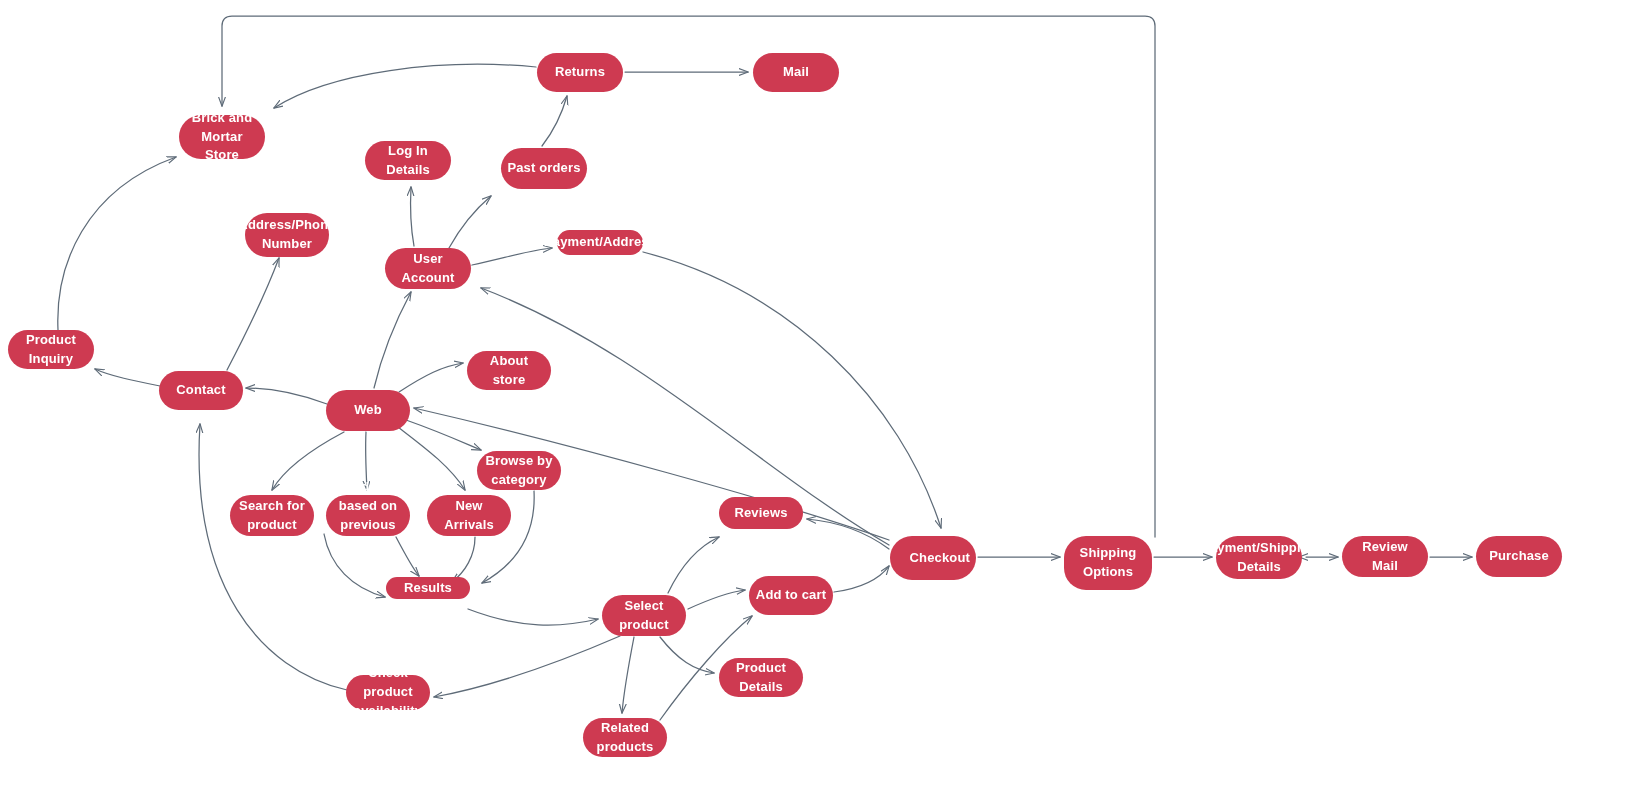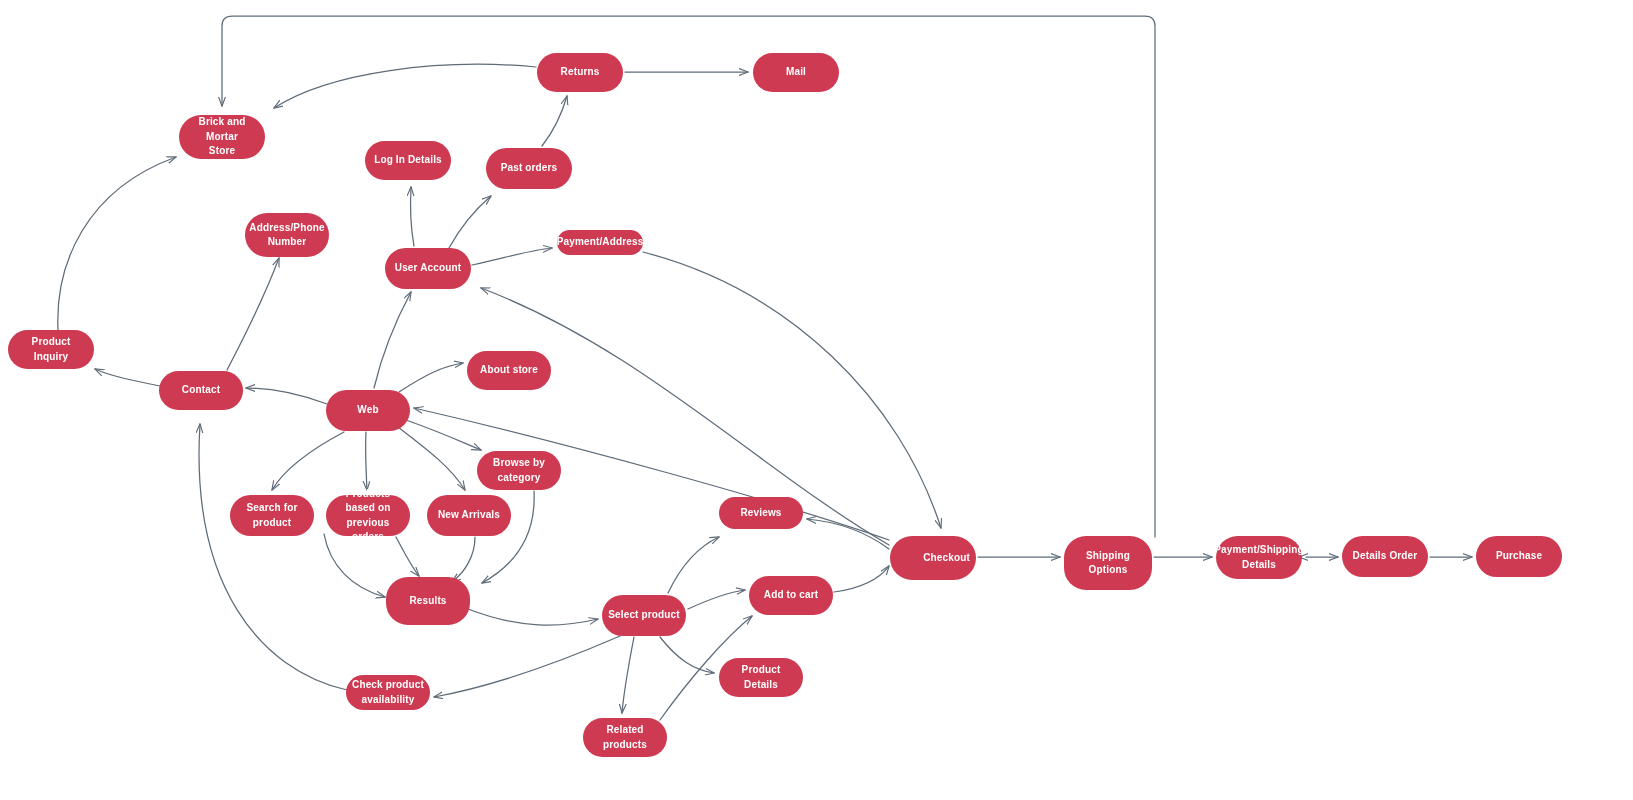--- a/index.html
+++ b/index.html
@@ -27,21 +27,21 @@
   .node {
     position: absolute;
     box-sizing: border-box;
     display: flex;
     align-items: center;
     justify-content: center;
     text-align: center;
     background: #ce3a51;
     color: #ffffff;
     border-radius: 22px;
-    font-size: 10px;
+    font-size: 13px;
     font-weight: bold;
     letter-spacing: 0.15px;
     line-height: 1.45;
     padding: 2px 6px;
     z-index: 2;
     user-select: none;
   }
   .node-label {
     display: block;
     white-space: pre-line;
@@ -149,21 +149,21 @@
   </div>
   <div class="node" style="left:537px;top:53px;width:86px;height:39px;">
     <span class="node-label">Returns</span>
   </div>
   <div class="node" style="left:753px;top:53px;width:86px;height:39px;">
     <span class="node-label">Mail</span>
   </div>
   <div class="node" style="left:365px;top:141px;width:86px;height:39px;">
     <span class="node-label">Log In Details</span>
   </div>
-  <div class="node" style="left:486px;top:148px;width:86px;height:41px;">
+  <div class="node" style="left:501px;top:148px;width:86px;height:41px;">
     <span class="node-label">Past orders</span>
   </div>
   <div class="node" style="left:245px;top:213px;width:84px;height:44px;">
     <span class="node-label">Address/Phone
 Number</span>
   </div>
   <div class="node" style="left:557px;top:230px;width:86px;height:25px;">
     <span class="node-label">Payment/Address</span>
   </div>
   <div class="node" style="left:385px;top:248px;width:86px;height:41px;">
@@ -190,21 +190,21 @@
   <div class="node" style="left:326px;top:495px;width:84px;height:41px;">
     <span class="node-label">Products based on
 previous orders</span>
   </div>
   <div class="node" style="left:427px;top:495px;width:84px;height:41px;">
     <span class="node-label">New Arrivals</span>
   </div>
   <div class="node" style="left:719px;top:497px;width:84px;height:32px;">
     <span class="node-label">Reviews</span>
   </div>
-  <div class="node" style="left:386px;top:577px;width:84px;height:48px;">
+  <div class="node" style="left:386px;top:577px;width:84px;height:22px;">
     <span class="node-label">Results</span>
   </div>
   <div class="node" style="left:749px;top:576px;width:84px;height:39px;">
     <span class="node-label">Add to cart</span>
   </div>
   <div class="node" style="left:890px;top:536px;width:86px;height:44px;justify-content:flex-end;">
     <span class="node-label">Checkout</span>
   </div>
   <div class="node" style="left:602px;top:595px;width:84px;height:41px;">
     <span class="node-label">Select product</span>
@@ -220,19 +220,19 @@
     <span class="node-label">Related products</span>
   </div>
   <div class="node" style="left:1064px;top:536px;width:88px;height:54px;">
     <span class="node-label">Shipping Options</span>
   </div>
   <div class="node" style="left:1216px;top:536px;width:86px;height:43px;">
     <span class="node-label">Payment/Shipping
 Details</span>
   </div>
   <div class="node" style="left:1342px;top:536px;width:86px;height:41px;">
-    <span class="node-label">Details Order</span>
+    <span class="node-label">Review Mail</span>
   </div>
   <div class="node" style="left:1476px;top:536px;width:86px;height:41px;">
     <span class="node-label">Purchase</span>
   </div>
 
 </div>
 
 </body></html>

